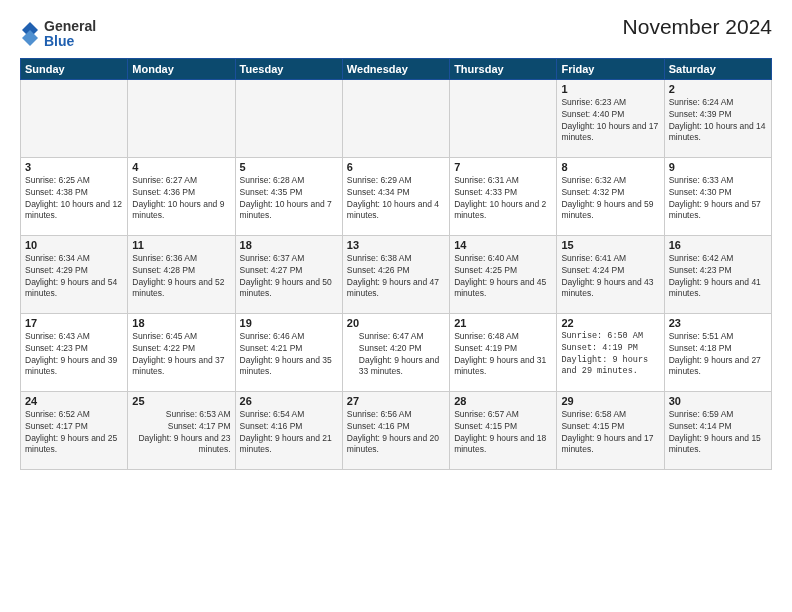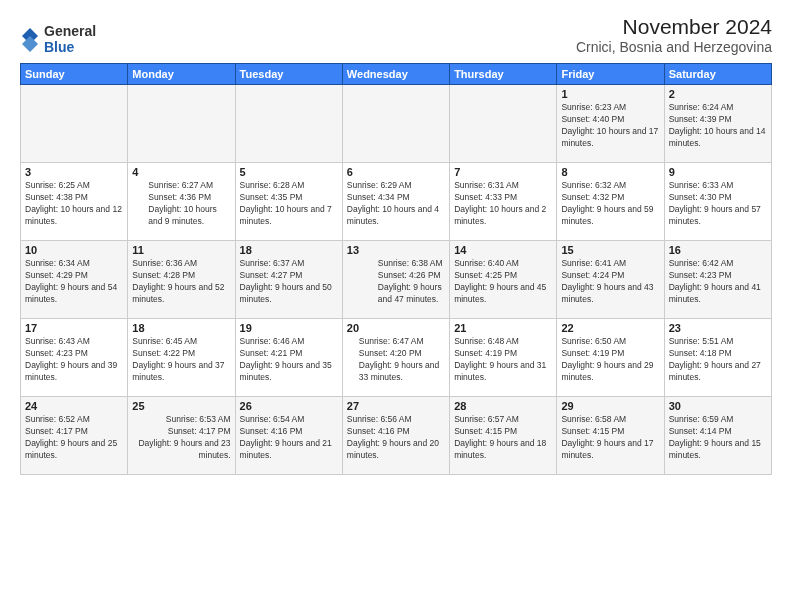--- a/index.html
+++ b/index.html
@@ -11,21 +11,21 @@
       overflow: hidden;
     }
     .page {
       width: 792px;
       height: 612px;
       padding: 15px 20px 10px 20px;
     }
     .header {
       display: flex;
       justify-content: space-between;
-      align-items: flex-end;
+      align-items: flex-start;
       margin-bottom: 8px;
     }
     .logo {
       display: flex;
       align-items: center;
       margin-top: 4px;
     }
     .logo-text {
       display: flex;
       flex-direction: column;
@@ -57,21 +57,21 @@
     .location {
       font-size: 14px;
       color: #555;
     }
     table {
       width: 100%;
       border-collapse: collapse;
       table-layout: fixed;
     }
     thead tr th {
-      background-color: #3b82f6;
+      background-color: #0c4a6e;
       color: white;
       font-size: 11px;
       padding: 4px 4px;
       text-align: left;
       border: 1px solid #1a4f9a;
     }
     tbody tr td {
       border: 1px solid #ccc;
       vertical-align: top;
       padding: 3px 4px;
@@ -112,21 +112,20 @@
         <polygon points="10,2 18,10 10,18 2,10" fill="#2060b0"></polygon>
         <polygon points="10,10 18,18 10,26 2,18" fill="#5090d0"></polygon>
       </svg>
       <div class="logo-text">
         <span class="logo-general">General</span>
         <span class="logo-blue">Blue</span>
       </div>
     </div>
     <div class="title-block">
       <div class="month-title">November 2024</div>
-      <div class="location">Crnici, Bosnia and Herzegovina</div>
     </div>
   </div>
 
   <table>
     <thead>
       <tr>
         <th>Sunday</th>
         <th>Monday</th>
         <th>Tuesday</th>
         <th>Wednesday</th>
@@ -157,21 +156,21 @@
         </tr>
         <tr>
           <td>
             <span class="day-num">3</span>
             <div class="day-info" style="white-space: pre-line;">Sunrise: 6:25 AM
 Sunset: 4:38 PM
 Daylight: 10 hours and 12 minutes.</div>
           </td>
           <td>
             <span class="day-num">4</span>
-            <div class="day-info" style="white-space: pre-line; margin-left: 16px;">Sunrise: 6:27 AM
+            <div class="day-info" style="white-space: pre-line;">Sunrise: 6:27 AM
 Sunset: 4:36 PM
 Daylight: 10 hours and 9 minutes.</div>
           </td>
           <td>
             <span class="day-num">5</span>
             <div class="day-info" style="white-space: pre-line;">Sunrise: 6:28 AM
 Sunset: 4:35 PM
 Daylight: 10 hours and 7 minutes.</div>
           </td>
           <td>
@@ -213,21 +212,21 @@
 Daylight: 9 hours and 52 minutes.</div>
           </td>
           <td>
             <span class="day-num">18</span>
             <div class="day-info" style="white-space: pre-line;">Sunrise: 6:37 AM
 Sunset: 4:27 PM
 Daylight: 9 hours and 50 minutes.</div>
           </td>
           <td>
             <span class="day-num">13</span>
-            <div class="day-info" style="white-space: pre-line; margin-left: 31px;">Sunrise: 6:38 AM
+            <div class="day-info" style="white-space: pre-line;">Sunrise: 6:38 AM
 Sunset: 4:26 PM
 Daylight: 9 hours and 47 minutes.</div>
           </td>
           <td>
             <span class="day-num">14</span>
             <div class="day-info" style="white-space: pre-line;">Sunrise: 6:40 AM
 Sunset: 4:25 PM
 Daylight: 9 hours and 45 minutes.</div>
           </td>
           <td>
@@ -269,21 +268,21 @@
 Daylight: 9 hours and 33 minutes.</div>
           </td>
           <td>
             <span class="day-num">21</span>
             <div class="day-info" style="white-space: pre-line;">Sunrise: 6:48 AM
 Sunset: 4:19 PM
 Daylight: 9 hours and 31 minutes.</div>
           </td>
           <td>
             <span class="day-num">22</span>
-            <div class="day-info" style="white-space: pre-line;">Sunrise: 6:50 AM
+            <div class="day-info" style="white-space: pre-line; font-family: Liberation Mono, monospace;">Sunrise: 6:50 AM
 Sunset: 4:19 PM
 Daylight: 9 hours and 29 minutes.</div>
           </td>
           <td>
             <span class="day-num">23</span>
             <div class="day-info" style="white-space: pre-line;">Sunrise: 5:51 AM
 Sunset: 4:18 PM
 Daylight: 9 hours and 27 minutes.</div>
           </td>
         </tr>

